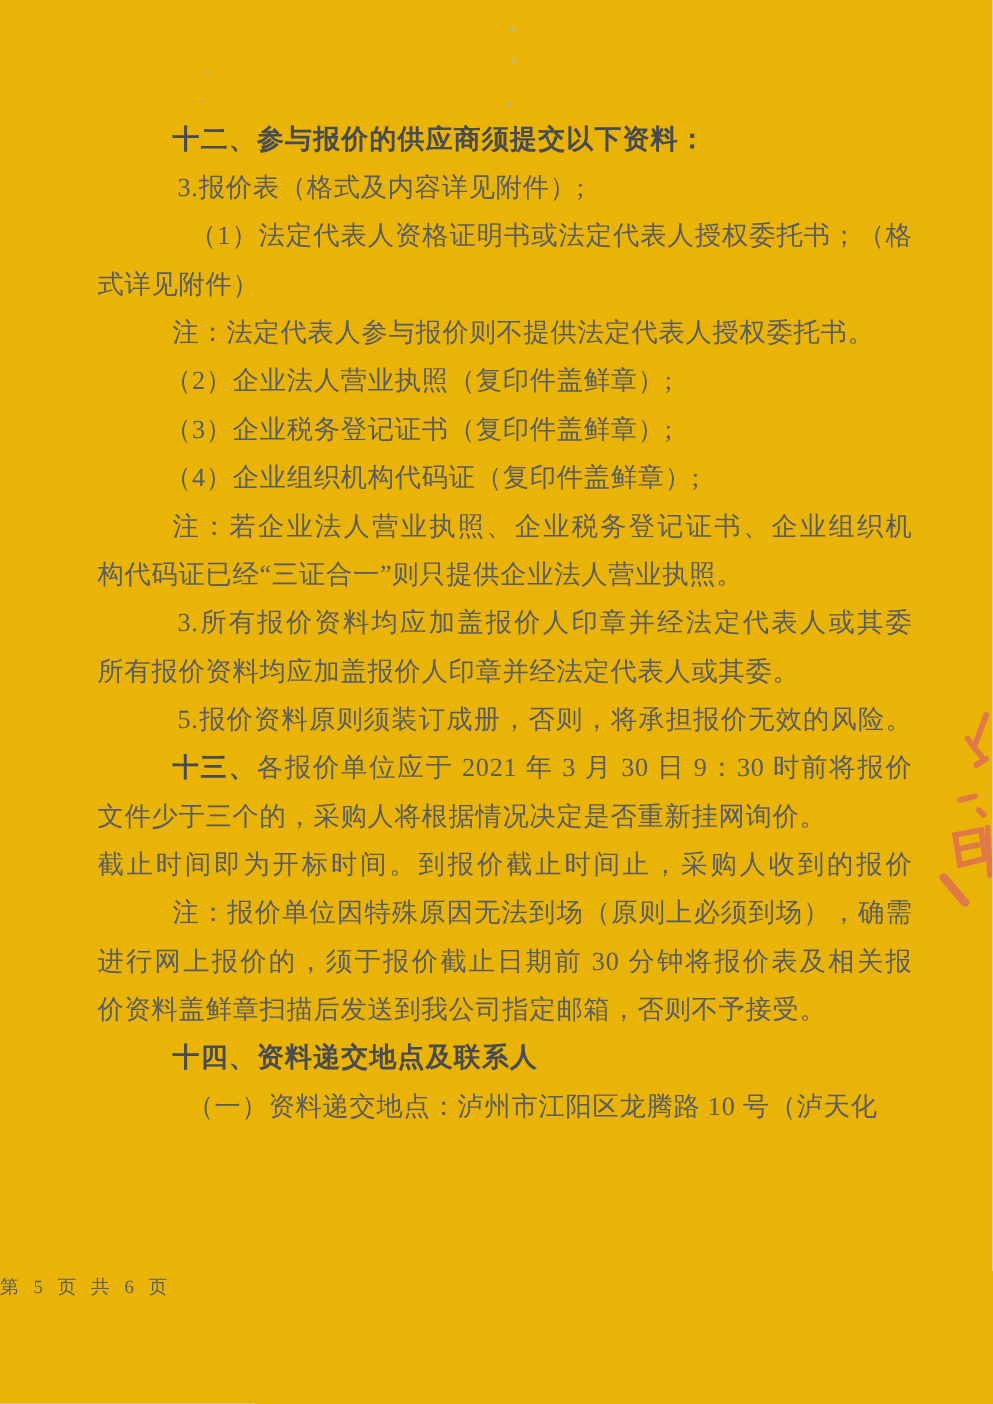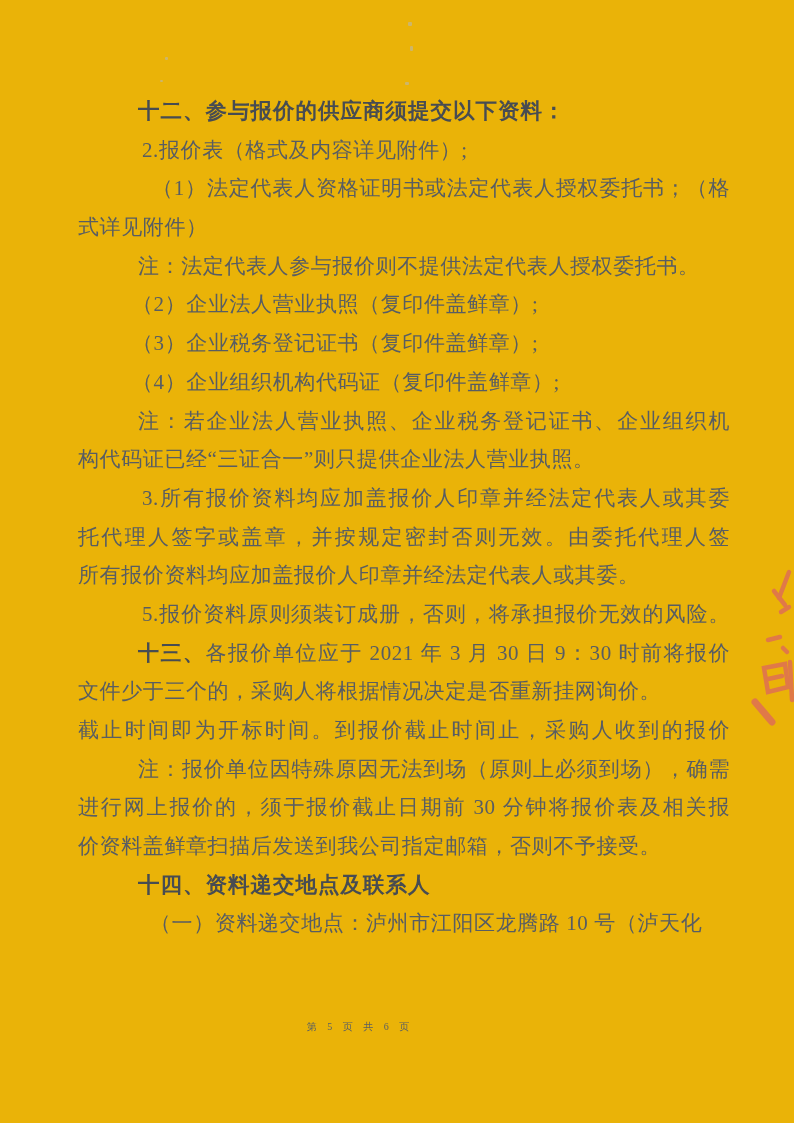--- a/index.html
+++ b/index.html
@@ -26,21 +26,21 @@
     font-family:Liberation Mono, monospace;
     font-weight:bold; color:#474c52;
   }
   .in-num  { padding-left:64px; }
   .in-note { padding-left:60px; }
   .in-p    { padding-left:54px; }
   .in-p1   { padding-left:74px; }
   .in-one  { padding-left:72px; }
   .footer {
     position:absolute; left:0; top:1020px; width:720px;
-    text-align:center; font-size:10px; letter-spacing:4px;
+    font-size:15px; letter-spacing:4px;
     color:#5a5f63; font-family:"Liberation Serif", serif;
   }
   .stamp { position:absolute; right:0; top:560px; width:46px; height:175px; }
   .speck { position:absolute; background:#b4b8bc; opacity:.55; border-radius:1px; }
 </style>
 </head>
 <body>
 
 <div class="page">
 
@@ -60,31 +60,30 @@
       <path d="M35 88 l4 4"></path>
       <path d="M16 108 l21 -4 l3 23 l-20 5 z"></path>
       <path d="M20 119 l14 -3"></path>
       <path d="M42 102 l2 38"></path>
       <path d="M7 142 l17 20" stroke-width="7"></path>
     </g>
   </svg>
 
   <div class="doc">
     <div class="line h in-note">十二、参与报价的供应商须提交以下资料：</div>
-    <div class="line in-num">2.报价表（格式及内容详见附件）;</div>
+    <div class="line in-num">3.报价表（格式及内容详见附件）;</div>
     <div class="line in-p1 fill">（1）法定代表人资格证明书或法定代表人授权委托书；（格</div>
     <div class="line">式详见附件）</div>
     <div class="line in-note">注：法定代表人参与报价则不提供法定代表人授权委托书。</div>
     <div class="line in-p">（2）企业法人营业执照（复印件盖鲜章）;</div>
     <div class="line in-p">（3）企业税务登记证书（复印件盖鲜章）;</div>
     <div class="line in-p">（4）企业组织机构代码证（复印件盖鲜章）;</div>
     <div class="line in-note fill">注：若企业法人营业执照、企业税务登记证书、企业组织机</div>
     <div class="line">构代码证已经“三证合一”则只提供企业法人营业执照。</div>
     <div class="line in-num fill">3.所有报价资料均应加盖报价人印章并经法定代表人或其委</div>
-    <div class="line fill">托代理人签字或盖章，并按规定密封否则无效。由委托代理人签</div>
     <div class="line">所有报价资料均应加盖报价人印章并经法定代表人或其委。</div>
     <div class="line in-num fill">5.报价资料原则须装订成册，否则，将承担报价无效的风险。</div>
     <div class="line in-note fill"><span class="prefix-bold">十三、</span><span>各报价单位应于 2021 年 3 月 30 日 9：30 时前将报价</span></div>
     <div class="line">文件少于三个的，采购人将根据情况决定是否重新挂网询价。</div>
     <div class="line fill">截止时间即为开标时间。到报价截止时间止，采购人收到的报价</div>
     <div class="line in-note fill">注：报价单位因特殊原因无法到场（原则上必须到场），确需</div>
     <div class="line fill">进行网上报价的，须于报价截止日期前 30 分钟将报价表及相关报</div>
     <div class="line">价资料盖鲜章扫描后发送到我公司指定邮箱，否则不予接受。</div>
     <div class="line h in-note">十四、资料递交地点及联系人</div>
     <div class="line in-one">（一）资料递交地点：泸州市江阳区龙腾路 10 号（泸天化</div>

